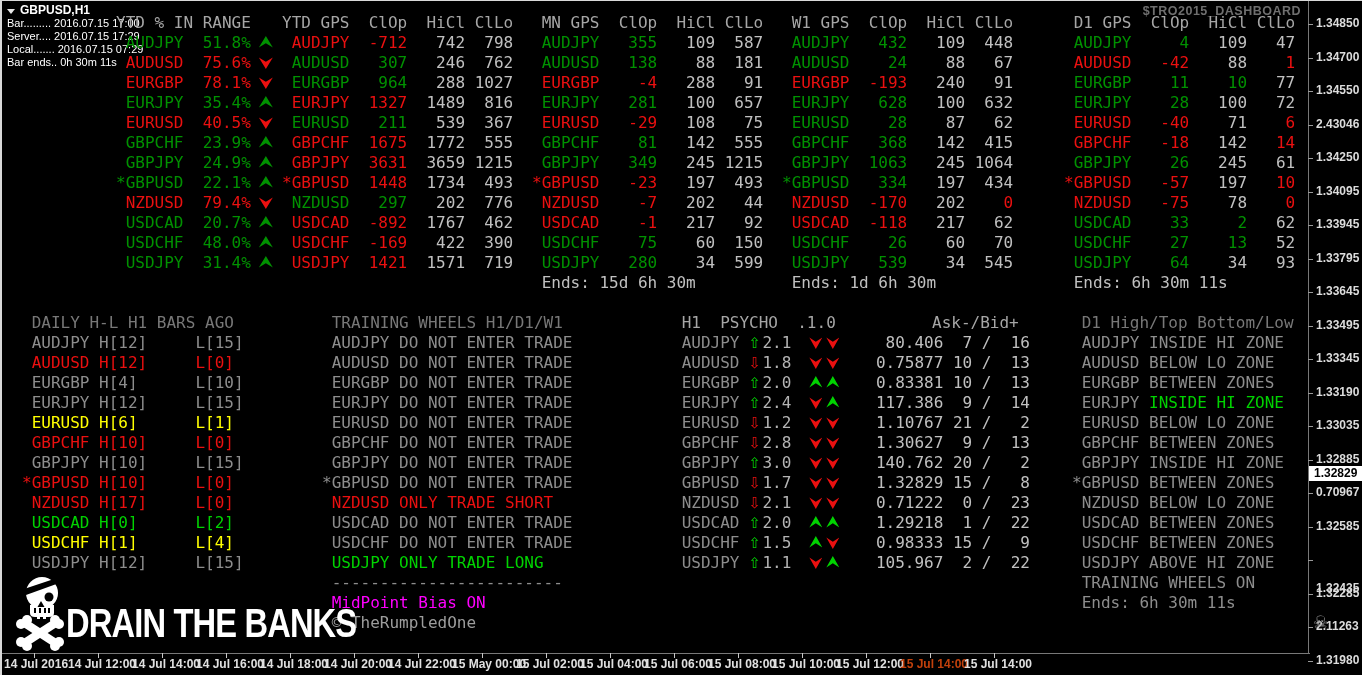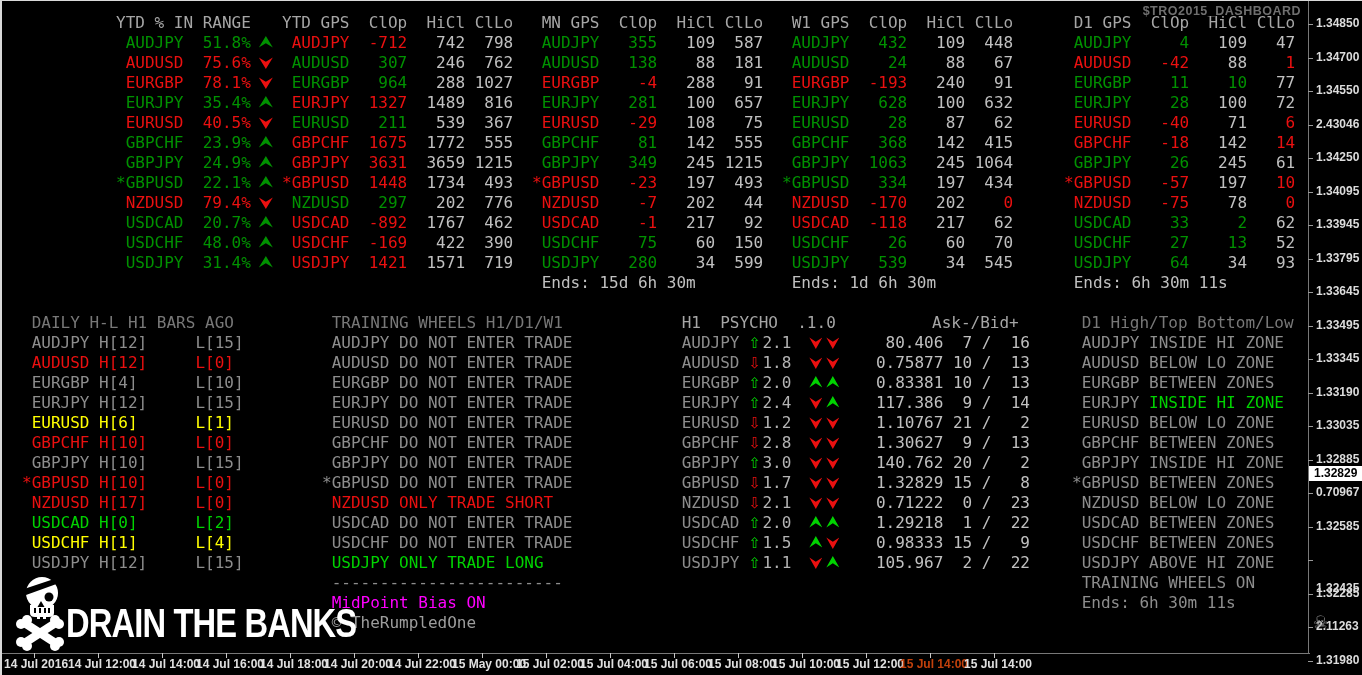--- a/index.html
+++ b/index.html
@@ -43,20 +43,29 @@
   #obj-skull{position:absolute;left:1311px;top:611px;font-size:17px;color:#9a9a9a;
              font-family:"DejaVu Sans",sans-serif;}
   .dd{display:inline-block;width:0;height:0;border-left:4px solid transparent;border-right:4px solid transparent;
       border-top:5px solid #e8e8e8;margin-right:5px;}
 </style>
 </head>
 <body>
 
 <div id="chart">
 
+  <div id="info">
+    <div id="sym-title"><span class="dd"></span><span>GBPUSD,H1</span></div>
+    <div id="info-lines">
+        <div class="infoline">Bar......... 2016.07.15 17:00</div>
+        <div class="infoline">Server.... 2016.07.15 17:29</div>
+        <div class="infoline">Local....... 2016.07.15 07:29</div>
+        <div class="infoline">Bar ends.. 0h 30m 11s</div>
+      </div>
+  </div>
 
   <div id="watermark" style="color: rgb(111, 111, 111);">$TRO2015_DASHBOARD</div>
 
   <div id="tables">
       <div class="sec mono" style="left: 114px; top: 12px;"><div class="trow"><span style="color: rgb(166, 166, 166);">YTD % IN RANGE</span></div><div class="trow"><span class="f7r" style="color: rgb(0, 145, 0);">AUDJPY</span><span class="f7r" style="color: rgb(0, 145, 0);">51.8%</span><span class="ah au" style="background: rgb(0, 145, 0);"></span></div><div class="trow"><span class="f7r" style="color: rgb(234, 16, 16);">AUDUSD</span><span class="f7r" style="color: rgb(234, 16, 16);">75.6%</span><span class="ah ad" style="background: rgb(234, 16, 16);"></span></div><div class="trow"><span class="f7r" style="color: rgb(234, 16, 16);">EURGBP</span><span class="f7r" style="color: rgb(234, 16, 16);">78.1%</span><span class="ah ad" style="background: rgb(234, 16, 16);"></span></div><div class="trow"><span class="f7r" style="color: rgb(0, 145, 0);">EURJPY</span><span class="f7r" style="color: rgb(0, 145, 0);">35.4%</span><span class="ah au" style="background: rgb(0, 145, 0);"></span></div><div class="trow"><span class="f7r" style="color: rgb(234, 16, 16);">EURUSD</span><span class="f7r" style="color: rgb(234, 16, 16);">40.5%</span><span class="ah ad" style="background: rgb(234, 16, 16);"></span></div><div class="trow"><span class="f7r" style="color: rgb(0, 145, 0);">GBPCHF</span><span class="f7r" style="color: rgb(0, 145, 0);">23.9%</span><span class="ah au" style="background: rgb(0, 145, 0);"></span></div><div class="trow"><span class="f7r" style="color: rgb(0, 145, 0);">GBPJPY</span><span class="f7r" style="color: rgb(0, 145, 0);">24.9%</span><span class="ah au" style="background: rgb(0, 145, 0);"></span></div><div class="trow"><span class="f7r" style="color: rgb(0, 145, 0);">*GBPUSD</span><span class="f7r" style="color: rgb(0, 145, 0);">22.1%</span><span class="ah au" style="background: rgb(0, 145, 0);"></span></div><div class="trow"><span class="f7r" style="color: rgb(234, 16, 16);">NZDUSD</span><span class="f7r" style="color: rgb(234, 16, 16);">79.4%</span><span class="ah ad" style="background: rgb(234, 16, 16);"></span></div><div class="trow"><span class="f7r" style="color: rgb(0, 145, 0);">USDCAD</span><span class="f7r" style="color: rgb(0, 145, 0);">20.7%</span><span class="ah au" style="background: rgb(0, 145, 0);"></span></div><div class="trow"><span class="f7r" style="color: rgb(0, 145, 0);">USDCHF</span><span class="f7r" style="color: rgb(0, 145, 0);">48.0%</span><span class="ah au" style="background: rgb(0, 145, 0);"></span></div><div class="trow"><span class="f7r" style="color: rgb(0, 145, 0);">USDJPY</span><span class="f7r" style="color: rgb(0, 145, 0);">31.4%</span><span class="ah au" style="background: rgb(0, 145, 0);"></span></div></div>
       <div class="sec mono" style="left: 280px; top: 12px;"><div class="trow"><span class="f7r" style="color: rgb(166, 166, 166);">YTD GPS</span><span class="f6r" style="color: rgb(166, 166, 166);">ClOp</span><span class="f6r" style="color: rgb(166, 166, 166);">HiCl</span><span class="f5r" style="color: rgb(166, 166, 166);">ClLo</span></div><div class="trow"><span class="f7r" style="color: rgb(234, 16, 16);">AUDJPY</span><span class="f6r" style="color: rgb(234, 16, 16);">-712</span><span class="f6r" style="color: rgb(192, 192, 192);">742</span><span class="f5r" style="color: rgb(192, 192, 192);">798</span></div><div class="trow"><span class="f7r" style="color: rgb(0, 145, 0);">AUDUSD</span><span class="f6r" style="color: rgb(0, 145, 0);">307</span><span class="f6r" style="color: rgb(192, 192, 192);">246</span><span class="f5r" style="color: rgb(192, 192, 192);">762</span></div><div class="trow"><span class="f7r" style="color: rgb(0, 145, 0);">EURGBP</span><span class="f6r" style="color: rgb(0, 145, 0);">964</span><span class="f6r" style="color: rgb(192, 192, 192);">288</span><span class="f5r" style="color: rgb(192, 192, 192);">1027</span></div><div class="trow"><span class="f7r" style="color: rgb(234, 16, 16);">EURJPY</span><span class="f6r" style="color: rgb(234, 16, 16);">1327</span><span class="f6r" style="color: rgb(192, 192, 192);">1489</span><span class="f5r" style="color: rgb(192, 192, 192);">816</span></div><div class="trow"><span class="f7r" style="color: rgb(0, 145, 0);">EURUSD</span><span class="f6r" style="color: rgb(0, 145, 0);">211</span><span class="f6r" style="color: rgb(192, 192, 192);">539</span><span class="f5r" style="color: rgb(192, 192, 192);">367</span></div><div class="trow"><span class="f7r" style="color: rgb(234, 16, 16);">GBPCHF</span><span class="f6r" style="color: rgb(234, 16, 16);">1675</span><span class="f6r" style="color: rgb(192, 192, 192);">1772</span><span class="f5r" style="color: rgb(192, 192, 192);">555</span></div><div class="trow"><span class="f7r" style="color: rgb(234, 16, 16);">GBPJPY</span><span class="f6r" style="color: rgb(234, 16, 16);">3631</span><span class="f6r" style="color: rgb(192, 192, 192);">3659</span><span class="f5r" style="color: rgb(192, 192, 192);">1215</span></div><div class="trow"><span class="f7r" style="color: rgb(234, 16, 16);">*GBPUSD</span><span class="f6r" style="color: rgb(234, 16, 16);">1448</span><span class="f6r" style="color: rgb(192, 192, 192);">1734</span><span class="f5r" style="color: rgb(192, 192, 192);">493</span></div><div class="trow"><span class="f7r" style="color: rgb(0, 145, 0);">NZDUSD</span><span class="f6r" style="color: rgb(0, 145, 0);">297</span><span class="f6r" style="color: rgb(192, 192, 192);">202</span><span class="f5r" style="color: rgb(192, 192, 192);">776</span></div><div class="trow"><span class="f7r" style="color: rgb(234, 16, 16);">USDCAD</span><span class="f6r" style="color: rgb(234, 16, 16);">-892</span><span class="f6r" style="color: rgb(192, 192, 192);">1767</span><span class="f5r" style="color: rgb(192, 192, 192);">462</span></div><div class="trow"><span class="f7r" style="color: rgb(234, 16, 16);">USDCHF</span><span class="f6r" style="color: rgb(234, 16, 16);">-169</span><span class="f6r" style="color: rgb(192, 192, 192);">422</span><span class="f5r" style="color: rgb(192, 192, 192);">390</span></div><div class="trow"><span class="f7r" style="color: rgb(234, 16, 16);">USDJPY</span><span class="f6r" style="color: rgb(234, 16, 16);">1421</span><span class="f6r" style="color: rgb(192, 192, 192);">1571</span><span class="f5r" style="color: rgb(192, 192, 192);">719</span></div></div>
       <div class="sec mono" style="left: 530px; top: 12px;"><div class="trow"><span class="f7r" style="color: rgb(166, 166, 166);">MN GPS</span><span class="f6r" style="color: rgb(166, 166, 166);">ClOp</span><span class="f6r" style="color: rgb(166, 166, 166);">HiCl</span><span class="f5r" style="color: rgb(166, 166, 166);">ClLo</span></div><div class="trow"><span class="f7r" style="color: rgb(0, 145, 0);">AUDJPY</span><span class="f6r" style="color: rgb(0, 145, 0);">355</span><span class="f6r" style="color: rgb(192, 192, 192);">109</span><span class="f5r" style="color: rgb(192, 192, 192);">587</span></div><div class="trow"><span class="f7r" style="color: rgb(0, 145, 0);">AUDUSD</span><span class="f6r" style="color: rgb(0, 145, 0);">138</span><span class="f6r" style="color: rgb(192, 192, 192);">88</span><span class="f5r" style="color: rgb(192, 192, 192);">181</span></div><div class="trow"><span class="f7r" style="color: rgb(234, 16, 16);">EURGBP</span><span class="f6r" style="color: rgb(234, 16, 16);">-4</span><span class="f6r" style="color: rgb(192, 192, 192);">288</span><span class="f5r" style="color: rgb(192, 192, 192);">91</span></div><div class="trow"><span class="f7r" style="color: rgb(0, 145, 0);">EURJPY</span><span class="f6r" style="color: rgb(0, 145, 0);">281</span><span class="f6r" style="color: rgb(192, 192, 192);">100</span><span class="f5r" style="color: rgb(192, 192, 192);">657</span></div><div class="trow"><span class="f7r" style="color: rgb(234, 16, 16);">EURUSD</span><span class="f6r" style="color: rgb(234, 16, 16);">-29</span><span class="f6r" style="color: rgb(192, 192, 192);">108</span><span class="f5r" style="color: rgb(192, 192, 192);">75</span></div><div class="trow"><span class="f7r" style="color: rgb(0, 145, 0);">GBPCHF</span><span class="f6r" style="color: rgb(0, 145, 0);">81</span><span class="f6r" style="color: rgb(192, 192, 192);">142</span><span class="f5r" style="color: rgb(192, 192, 192);">555</span></div><div class="trow"><span class="f7r" style="color: rgb(0, 145, 0);">GBPJPY</span><span class="f6r" style="color: rgb(0, 145, 0);">349</span><span class="f6r" style="color: rgb(192, 192, 192);">245</span><span class="f5r" style="color: rgb(192, 192, 192);">1215</span></div><div class="trow"><span class="f7r" style="color: rgb(234, 16, 16);">*GBPUSD</span><span class="f6r" style="color: rgb(234, 16, 16);">-23</span><span class="f6r" style="color: rgb(192, 192, 192);">197</span><span class="f5r" style="color: rgb(192, 192, 192);">493</span></div><div class="trow"><span class="f7r" style="color: rgb(234, 16, 16);">NZDUSD</span><span class="f6r" style="color: rgb(234, 16, 16);">-7</span><span class="f6r" style="color: rgb(192, 192, 192);">202</span><span class="f5r" style="color: rgb(192, 192, 192);">44</span></div><div class="trow"><span class="f7r" style="color: rgb(234, 16, 16);">USDCAD</span><span class="f6r" style="color: rgb(234, 16, 16);">-1</span><span class="f6r" style="color: rgb(192, 192, 192);">217</span><span class="f5r" style="color: rgb(192, 192, 192);">92</span></div><div class="trow"><span class="f7r" style="color: rgb(0, 145, 0);">USDCHF</span><span class="f6r" style="color: rgb(0, 145, 0);">75</span><span class="f6r" style="color: rgb(192, 192, 192);">60</span><span class="f5r" style="color: rgb(192, 192, 192);">150</span></div><div class="trow"><span class="f7r" style="color: rgb(0, 145, 0);">USDJPY</span><span class="f6r" style="color: rgb(0, 145, 0);">280</span><span class="f6r" style="color: rgb(192, 192, 192);">34</span><span class="f5r" style="color: rgb(192, 192, 192);">599</span></div><div class="trow"><span class="pad1" style="color: rgb(192, 192, 192);">Ends: 15d 6h 30m</span></div></div>
       <div class="sec mono" style="left: 780px; top: 12px;"><div class="trow"><span class="f7r" style="color: rgb(166, 166, 166);">W1 GPS</span><span class="f6r" style="color: rgb(166, 166, 166);">ClOp</span><span class="f6r" style="color: rgb(166, 166, 166);">HiCl</span><span class="f5r" style="color: rgb(166, 166, 166);">ClLo</span></div><div class="trow"><span class="f7r" style="color: rgb(0, 145, 0);">AUDJPY</span><span class="f6r" style="color: rgb(0, 145, 0);">432</span><span class="f6r" style="color: rgb(192, 192, 192);">109</span><span class="f5r" style="color: rgb(192, 192, 192);">448</span></div><div class="trow"><span class="f7r" style="color: rgb(0, 145, 0);">AUDUSD</span><span class="f6r" style="color: rgb(0, 145, 0);">24</span><span class="f6r" style="color: rgb(192, 192, 192);">88</span><span class="f5r" style="color: rgb(192, 192, 192);">67</span></div><div class="trow"><span class="f7r" style="color: rgb(234, 16, 16);">EURGBP</span><span class="f6r" style="color: rgb(234, 16, 16);">-193</span><span class="f6r" style="color: rgb(192, 192, 192);">240</span><span class="f5r" style="color: rgb(192, 192, 192);">91</span></div><div class="trow"><span class="f7r" style="color: rgb(0, 145, 0);">EURJPY</span><span class="f6r" style="color: rgb(0, 145, 0);">628</span><span class="f6r" style="color: rgb(192, 192, 192);">100</span><span class="f5r" style="color: rgb(192, 192, 192);">632</span></div><div class="trow"><span class="f7r" style="color: rgb(0, 145, 0);">EURUSD</span><span class="f6r" style="color: rgb(0, 145, 0);">28</span><span class="f6r" style="color: rgb(192, 192, 192);">87</span><span class="f5r" style="color: rgb(192, 192, 192);">62</span></div><div class="trow"><span class="f7r" style="color: rgb(0, 145, 0);">GBPCHF</span><span class="f6r" style="color: rgb(0, 145, 0);">368</span><span class="f6r" style="color: rgb(192, 192, 192);">142</span><span class="f5r" style="color: rgb(192, 192, 192);">415</span></div><div class="trow"><span class="f7r" style="color: rgb(0, 145, 0);">GBPJPY</span><span class="f6r" style="color: rgb(0, 145, 0);">1063</span><span class="f6r" style="color: rgb(192, 192, 192);">245</span><span class="f5r" style="color: rgb(192, 192, 192);">1064</span></div><div class="trow"><span class="f7r" style="color: rgb(0, 145, 0);">*GBPUSD</span><span class="f6r" style="color: rgb(0, 145, 0);">334</span><span class="f6r" style="color: rgb(192, 192, 192);">197</span><span class="f5r" style="color: rgb(192, 192, 192);">434</span></div><div class="trow"><span class="f7r" style="color: rgb(234, 16, 16);">NZDUSD</span><span class="f6r" style="color: rgb(234, 16, 16);">-170</span><span class="f6r" style="color: rgb(192, 192, 192);">202</span><span class="f5r" style="color: rgb(234, 16, 16);">0</span></div><div class="trow"><span class="f7r" style="color: rgb(234, 16, 16);">USDCAD</span><span class="f6r" style="color: rgb(234, 16, 16);">-118</span><span class="f6r" style="color: rgb(192, 192, 192);">217</span><span class="f5r" style="color: rgb(192, 192, 192);">62</span></div><div class="trow"><span class="f7r" style="color: rgb(0, 145, 0);">USDCHF</span><span class="f6r" style="color: rgb(0, 145, 0);">26</span><span class="f6r" style="color: rgb(192, 192, 192);">60</span><span class="f5r" style="color: rgb(192, 192, 192);">70</span></div><div class="trow"><span class="f7r" style="color: rgb(0, 145, 0);">USDJPY</span><span class="f6r" style="color: rgb(0, 145, 0);">539</span><span class="f6r" style="color: rgb(192, 192, 192);">34</span><span class="f5r" style="color: rgb(192, 192, 192);">545</span></div><div class="trow"><span class="pad1" style="color: rgb(192, 192, 192);">Ends: 1d 6h 30m</span></div></div>
       <div class="sec mono" style="left: 1062px; top: 12px;"><div class="trow"><span class="f7r" style="color: rgb(166, 166, 166);">D1 GPS</span><span class="f6r" style="color: rgb(166, 166, 166);">ClOp</span><span class="f6r" style="color: rgb(166, 166, 166);">HiCl</span><span class="f5r" style="color: rgb(166, 166, 166);">ClLo</span></div><div class="trow"><span class="f7r" style="color: rgb(0, 145, 0);">AUDJPY</span><span class="f6r" style="color: rgb(0, 145, 0);">4</span><span class="f6r" style="color: rgb(192, 192, 192);">109</span><span class="f5r" style="color: rgb(192, 192, 192);">47</span></div><div class="trow"><span class="f7r" style="color: rgb(234, 16, 16);">AUDUSD</span><span class="f6r" style="color: rgb(234, 16, 16);">-42</span><span class="f6r" style="color: rgb(192, 192, 192);">88</span><span class="f5r" style="color: rgb(234, 16, 16);">1</span></div><div class="trow"><span class="f7r" style="color: rgb(0, 145, 0);">EURGBP</span><span class="f6r" style="color: rgb(0, 145, 0);">11</span><span class="f6r" style="color: rgb(0, 145, 0);">10</span><span class="f5r" style="color: rgb(192, 192, 192);">77</span></div><div class="trow"><span class="f7r" style="color: rgb(0, 145, 0);">EURJPY</span><span class="f6r" style="color: rgb(0, 145, 0);">28</span><span class="f6r" style="color: rgb(192, 192, 192);">100</span><span class="f5r" style="color: rgb(192, 192, 192);">72</span></div><div class="trow"><span class="f7r" style="color: rgb(234, 16, 16);">EURUSD</span><span class="f6r" style="color: rgb(234, 16, 16);">-40</span><span class="f6r" style="color: rgb(192, 192, 192);">71</span><span class="f5r" style="color: rgb(234, 16, 16);">6</span></div><div class="trow"><span class="f7r" style="color: rgb(234, 16, 16);">GBPCHF</span><span class="f6r" style="color: rgb(234, 16, 16);">-18</span><span class="f6r" style="color: rgb(192, 192, 192);">142</span><span class="f5r" style="color: rgb(234, 16, 16);">14</span></div><div class="trow"><span class="f7r" style="color: rgb(0, 145, 0);">GBPJPY</span><span class="f6r" style="color: rgb(0, 145, 0);">26</span><span class="f6r" style="color: rgb(192, 192, 192);">245</span><span class="f5r" style="color: rgb(192, 192, 192);">61</span></div><div class="trow"><span class="f7r" style="color: rgb(234, 16, 16);">*GBPUSD</span><span class="f6r" style="color: rgb(234, 16, 16);">-57</span><span class="f6r" style="color: rgb(192, 192, 192);">197</span><span class="f5r" style="color: rgb(234, 16, 16);">10</span></div><div class="trow"><span class="f7r" style="color: rgb(234, 16, 16);">NZDUSD</span><span class="f6r" style="color: rgb(234, 16, 16);">-75</span><span class="f6r" style="color: rgb(192, 192, 192);">78</span><span class="f5r" style="color: rgb(234, 16, 16);">0</span></div><div class="trow"><span class="f7r" style="color: rgb(0, 145, 0);">USDCAD</span><span class="f6r" style="color: rgb(0, 145, 0);">33</span><span class="f6r" style="color: rgb(0, 145, 0);">2</span><span class="f5r" style="color: rgb(192, 192, 192);">62</span></div><div class="trow"><span class="f7r" style="color: rgb(0, 145, 0);">USDCHF</span><span class="f6r" style="color: rgb(0, 145, 0);">27</span><span class="f6r" style="color: rgb(0, 145, 0);">13</span><span class="f5r" style="color: rgb(192, 192, 192);">52</span></div><div class="trow"><span class="f7r" style="color: rgb(0, 145, 0);">USDJPY</span><span class="f6r" style="color: rgb(0, 145, 0);">64</span><span class="f6r" style="color: rgb(192, 192, 192);">34</span><span class="f5r" style="color: rgb(192, 192, 192);">93</span></div><div class="trow"><span class="pad1" style="color: rgb(192, 192, 192);">Ends: 6h 30m 11s</span></div></div>
       <div class="sec mono" style="left: 20px; top: 312px;"><div class="trow"><span class="pad1" style="color: rgb(120, 120, 120);">DAILY H-L H1 BARS AGO</span></div><div class="trow"><span class="f7r" style="color: rgb(141, 141, 141);">AUDJPY</span><span class="gap1"></span><span class="fh" style="color: rgb(141, 141, 141);">H[12]</span><span style="color: rgb(141, 141, 141);">L[15]</span></div><div class="trow"><span class="f7r" style="color: rgb(234, 16, 16);">AUDUSD</span><span class="gap1"></span><span class="fh" style="color: rgb(234, 16, 16);">H[12]</span><span style="color: rgb(234, 16, 16);">L[0]</span></div><div class="trow"><span class="f7r" style="color: rgb(141, 141, 141);">EURGBP</span><span class="gap1"></span><span class="fh" style="color: rgb(141, 141, 141);">H[4]</span><span style="color: rgb(141, 141, 141);">L[10]</span></div><div class="trow"><span class="f7r" style="color: rgb(141, 141, 141);">EURJPY</span><span class="gap1"></span><span class="fh" style="color: rgb(141, 141, 141);">H[12]</span><span style="color: rgb(141, 141, 141);">L[15]</span></div><div class="trow"><span class="f7r" style="color: rgb(255, 255, 0);">EURUSD</span><span class="gap1"></span><span class="fh" style="color: rgb(255, 255, 0);">H[6]</span><span style="color: rgb(255, 255, 0);">L[1]</span></div><div class="trow"><span class="f7r" style="color: rgb(234, 16, 16);">GBPCHF</span><span class="gap1"></span><span class="fh" style="color: rgb(234, 16, 16);">H[10]</span><span style="color: rgb(234, 16, 16);">L[0]</span></div><div class="trow"><span class="f7r" style="color: rgb(141, 141, 141);">GBPJPY</span><span class="gap1"></span><span class="fh" style="color: rgb(141, 141, 141);">H[10]</span><span style="color: rgb(141, 141, 141);">L[15]</span></div><div class="trow"><span class="f7r" style="color: rgb(234, 16, 16);">*GBPUSD</span><span class="gap1"></span><span class="fh" style="color: rgb(234, 16, 16);">H[10]</span><span style="color: rgb(234, 16, 16);">L[0]</span></div><div class="trow"><span class="f7r" style="color: rgb(234, 16, 16);">NZDUSD</span><span class="gap1"></span><span class="fh" style="color: rgb(234, 16, 16);">H[17]</span><span style="color: rgb(234, 16, 16);">L[0]</span></div><div class="trow"><span class="f7r" style="color: rgb(0, 211, 0);">USDCAD</span><span class="gap1"></span><span class="fh" style="color: rgb(0, 211, 0);">H[0]</span><span style="color: rgb(0, 211, 0);">L[2]</span></div><div class="trow"><span class="f7r" style="color: rgb(255, 255, 0);">USDCHF</span><span class="gap1"></span><span class="fh" style="color: rgb(255, 255, 0);">H[1]</span><span style="color: rgb(255, 255, 0);">L[4]</span></div><div class="trow"><span class="f7r" style="color: rgb(141, 141, 141);">USDJPY</span><span class="gap1"></span><span class="fh" style="color: rgb(141, 141, 141);">H[12]</span><span style="color: rgb(141, 141, 141);">L[15]</span></div></div>

